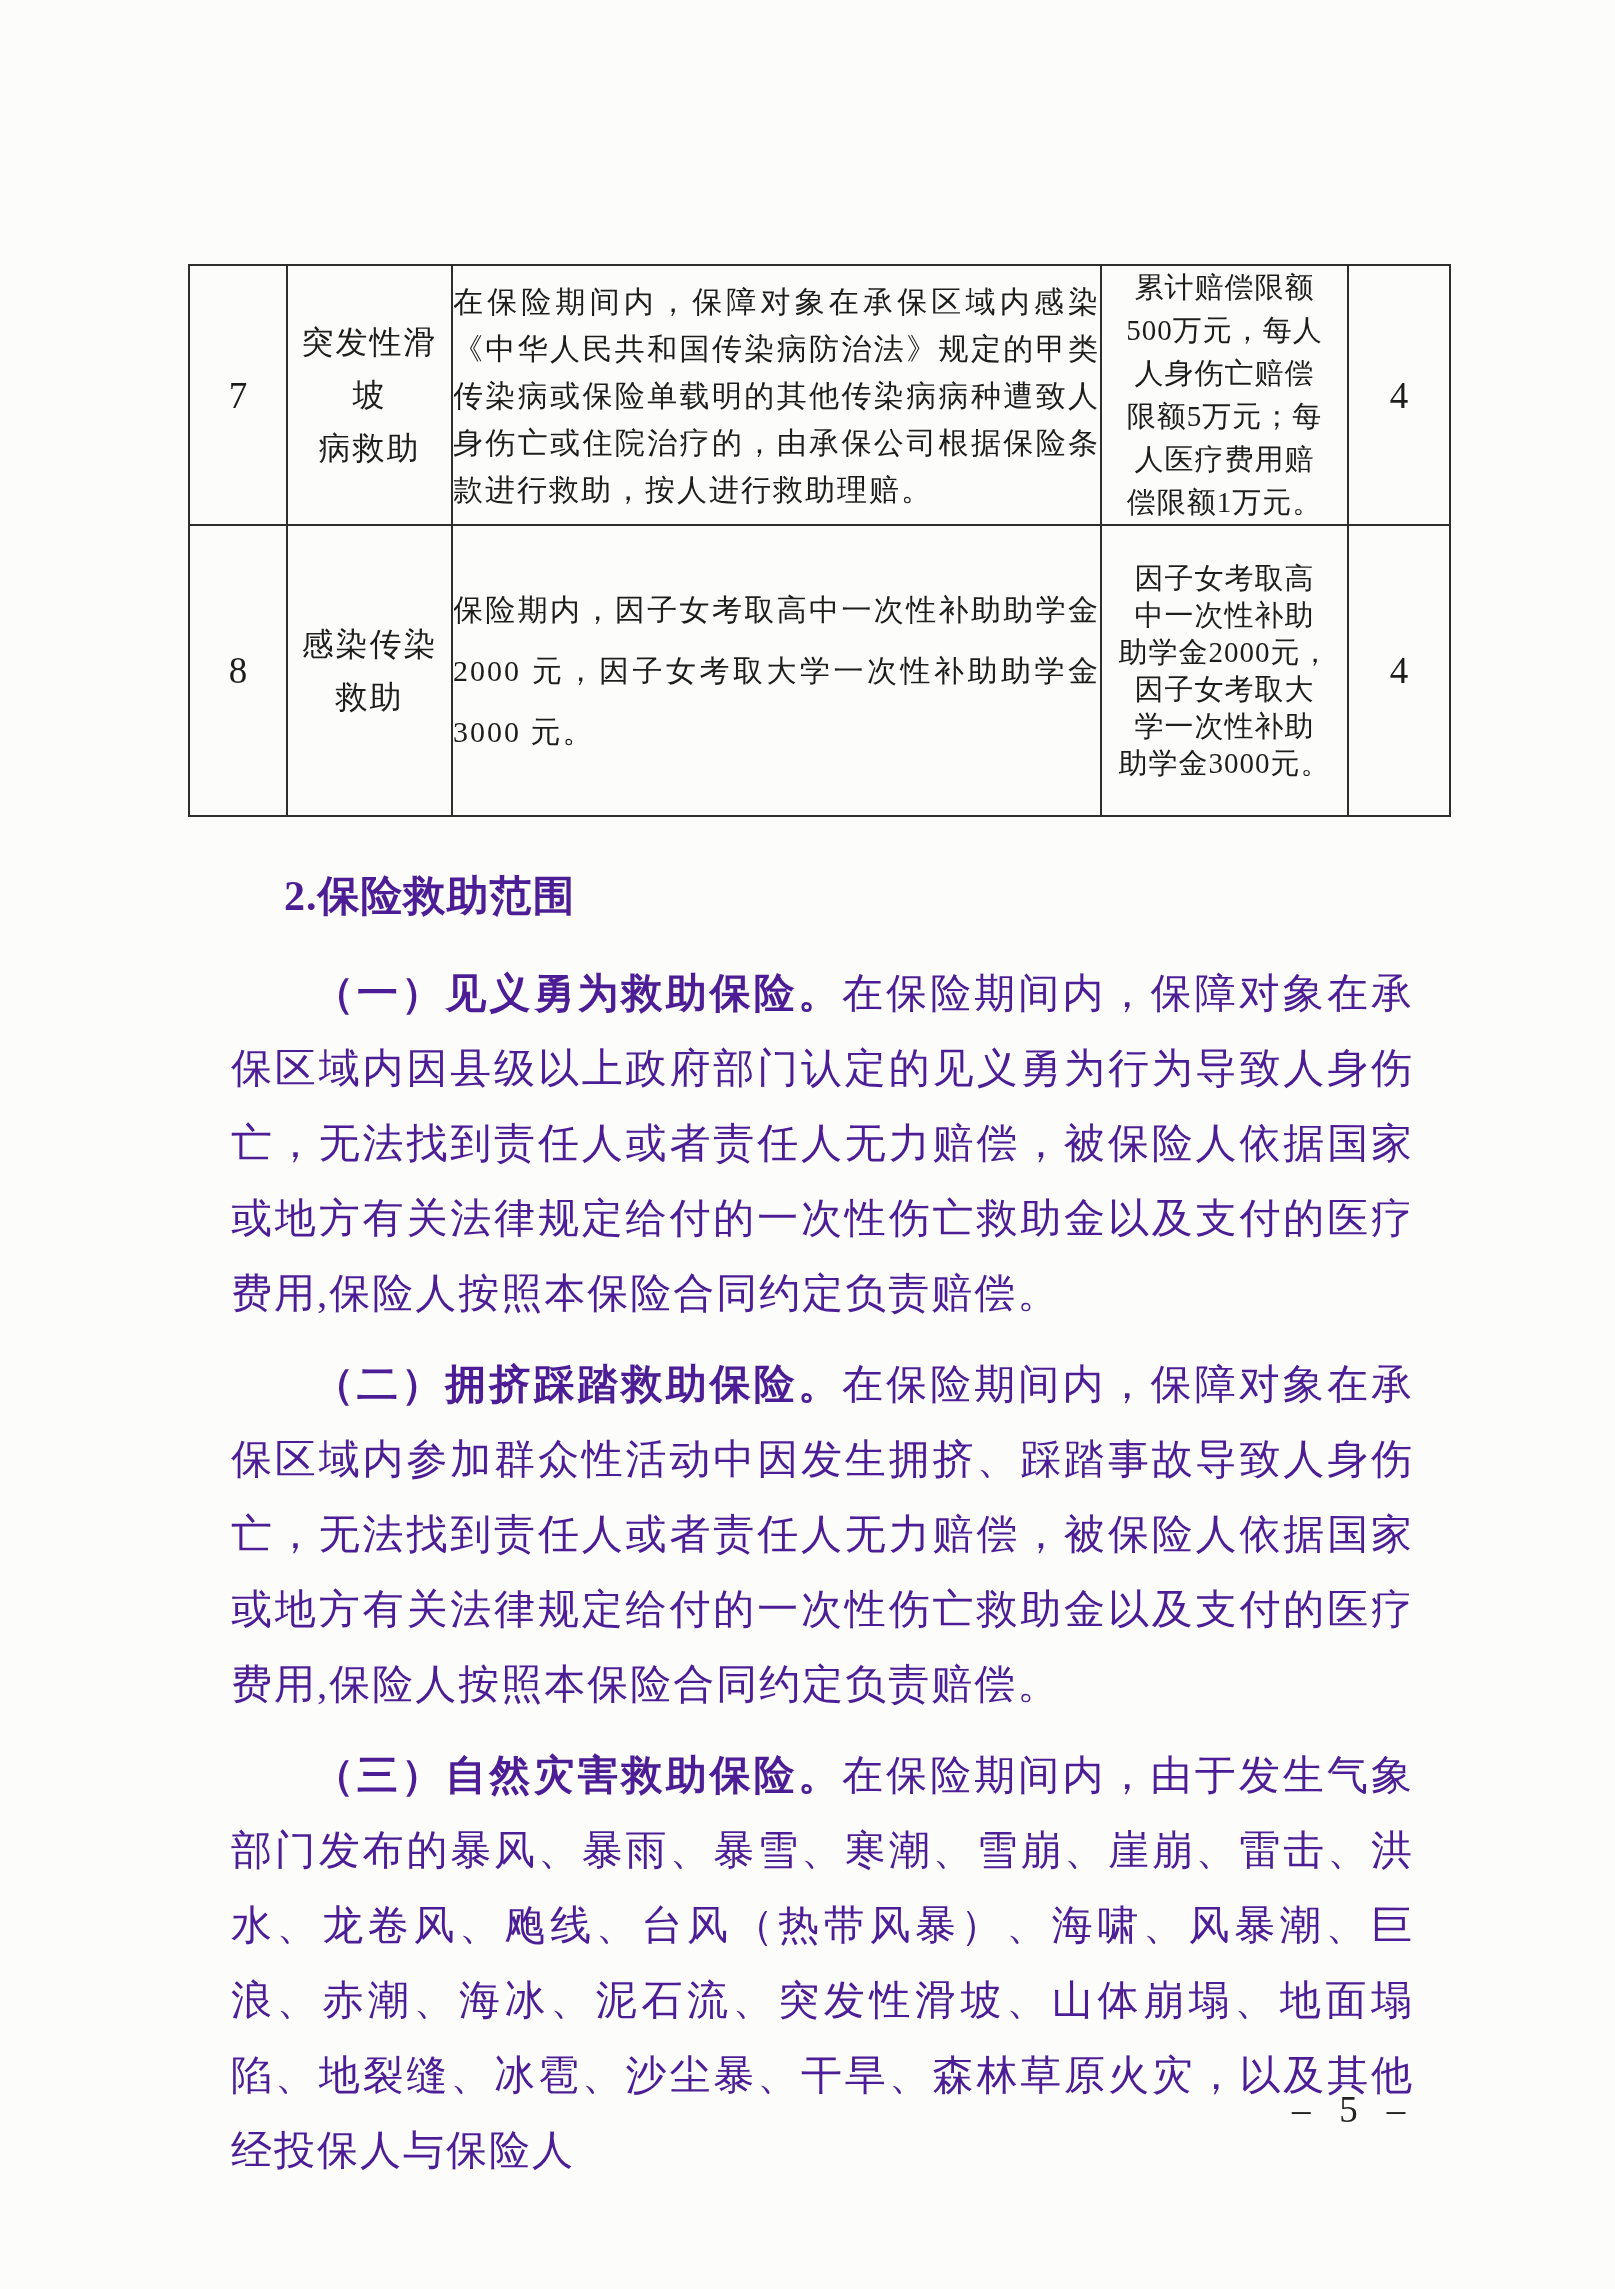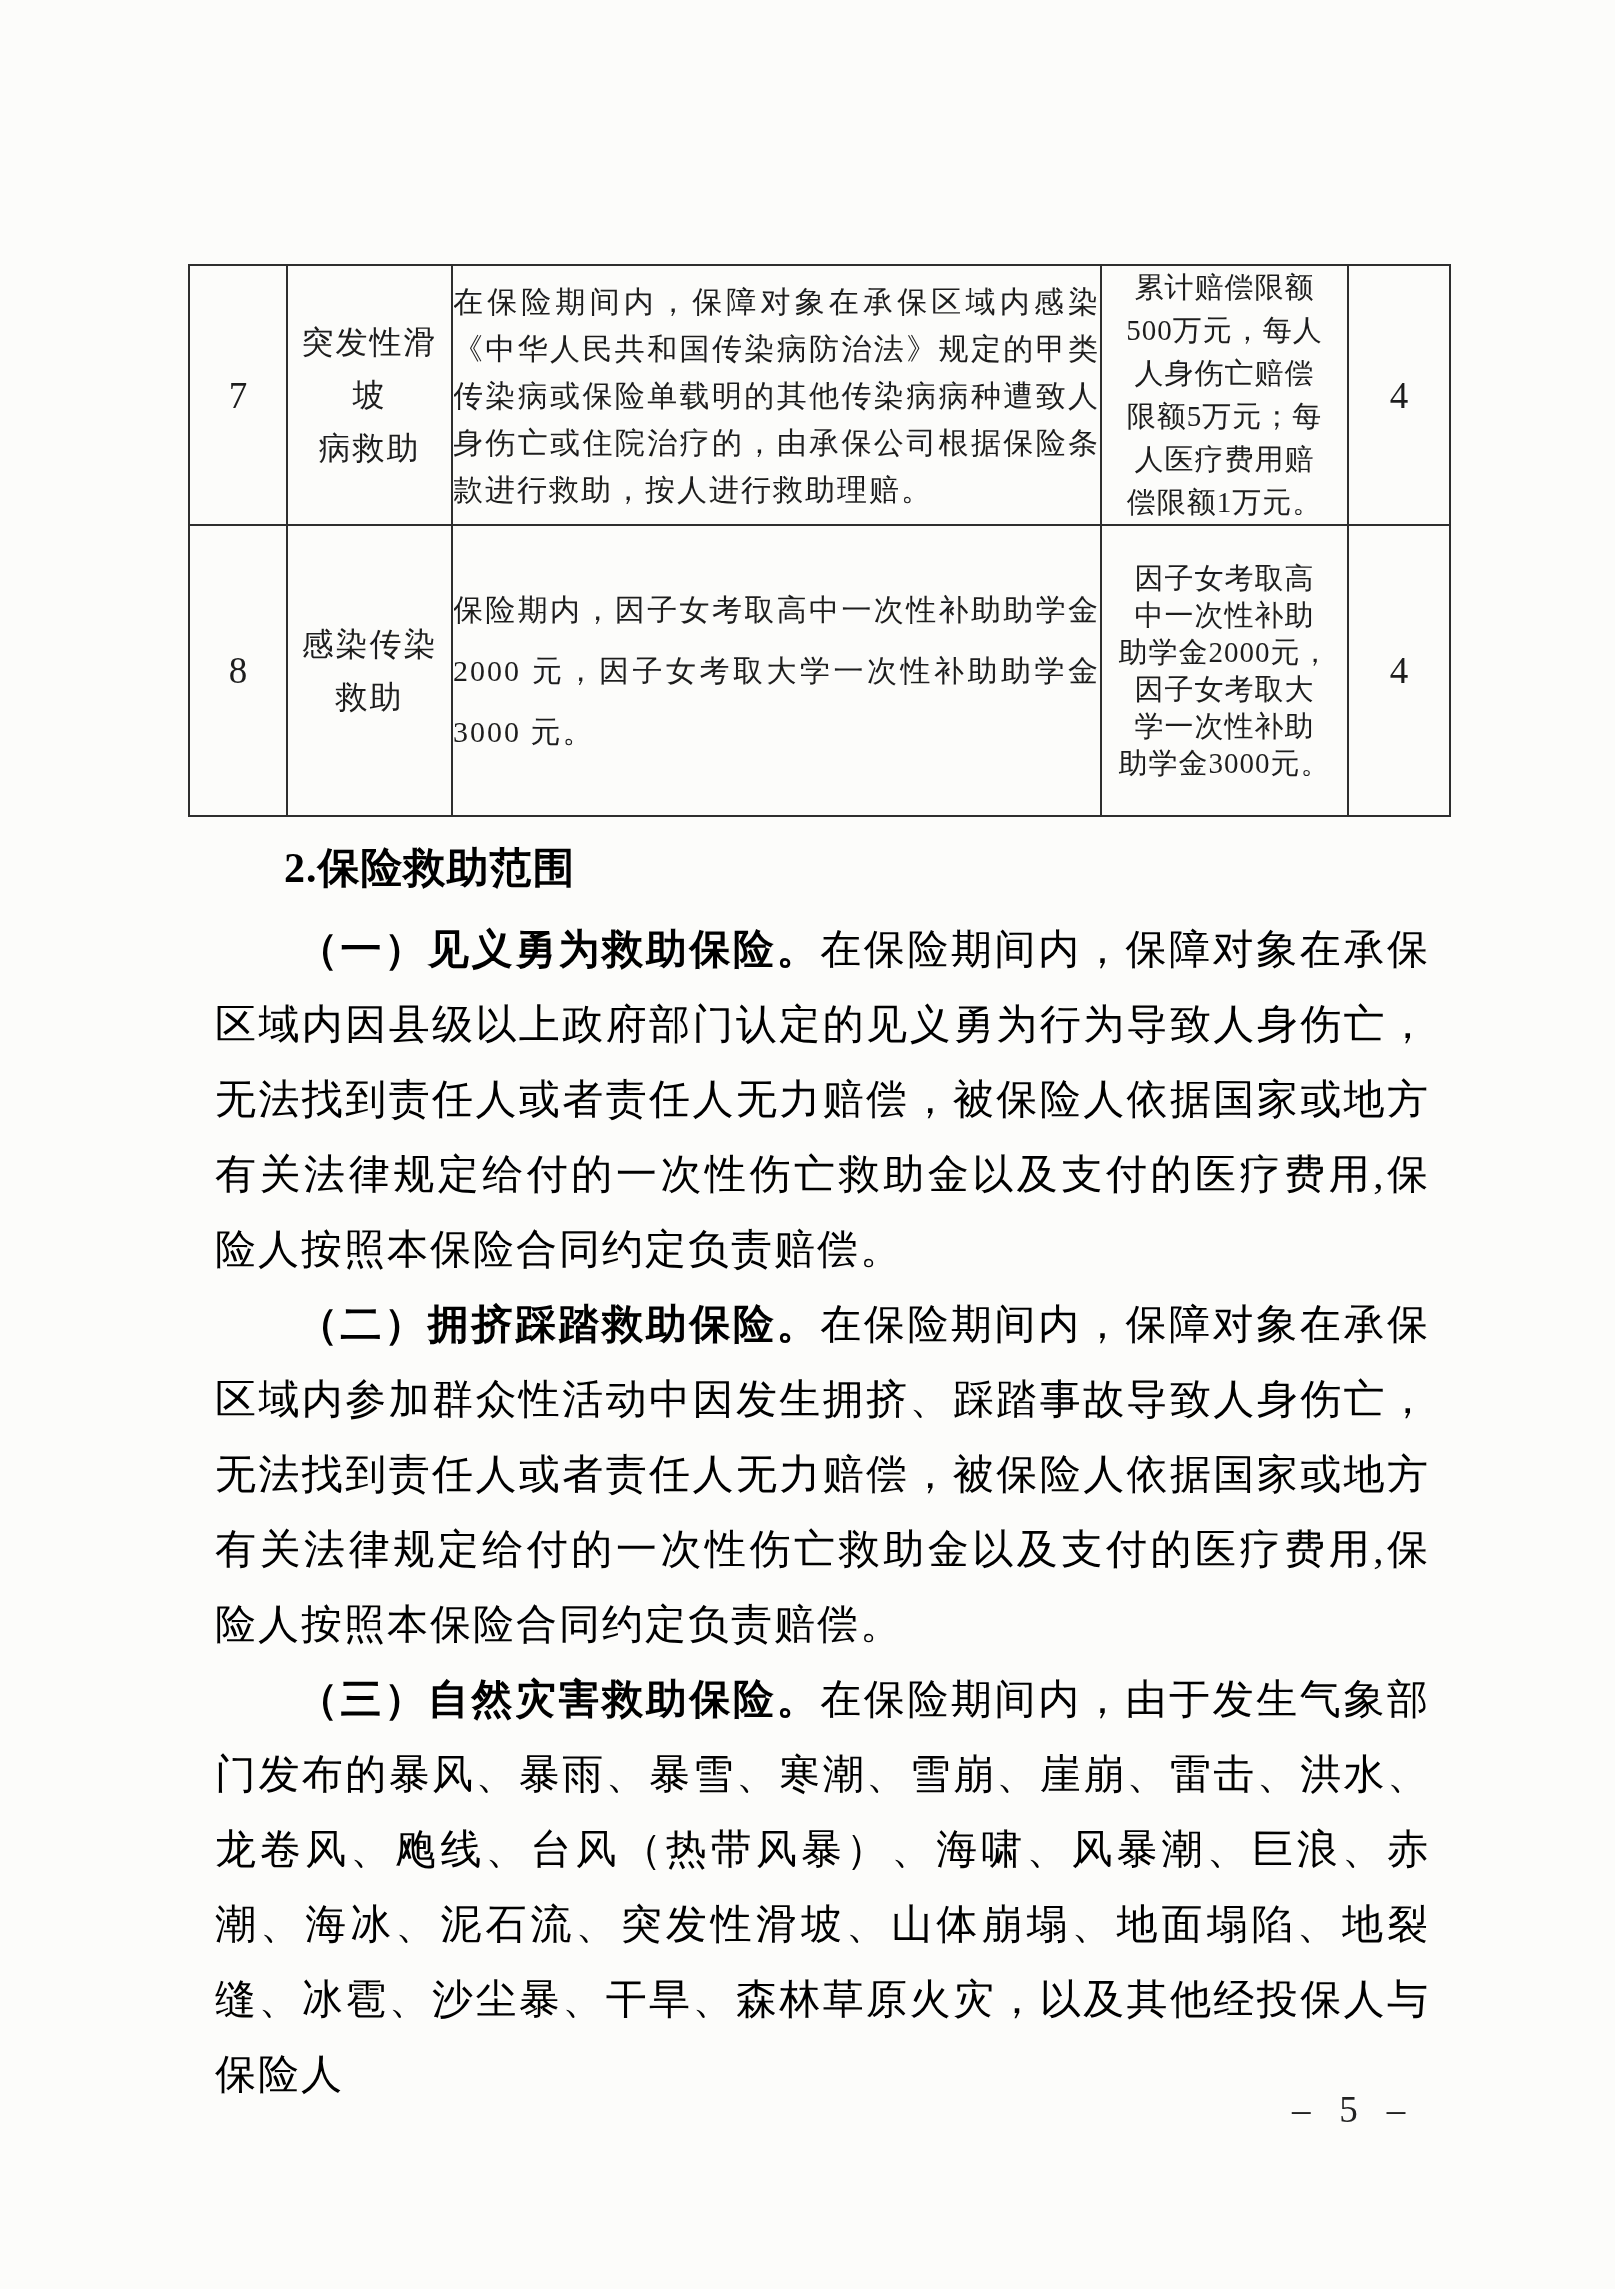--- a/index.html
+++ b/index.html
@@ -52,39 +52,39 @@
   tr.row-b .c-desc { line-height: 61px; margin-top: 36px; }
   .c-limit {
     text-align: center; font-size: 29px;
     line-height: 43px; white-space: pre-line;
     letter-spacing: 1px;
   }
   tr.row-b .c-limit { line-height: 37px; }
   
   .body-text {
     position: absolute;
-    left: 215px; top: 824px;
+    left: 215px; top: 852px;
     width: 1215px;
     font-size: 41px;
     line-height: 75px;
     letter-spacing: 2px;
     text-align: justify;
-    color: #000000;
+    color: #4c1d95;
   }
   .body-text h2 {
     font-size: 42px;
     font-weight: bold;
     margin: 0;
     line-height: 88px;
     text-indent: 69px;
     text-align: left;
     letter-spacing: 1px;
   }
   .body-text p {
-    margin: 0;
+    margin: 16px;
     text-indent: 82px;
   }
   .body-text p b { font-weight: bold; }
   
   .page-number {
     position: absolute;
     left: 1292px; top: 2088px;
     font-size: 37px;
     letter-spacing: 9.8px;
     color: #222;

